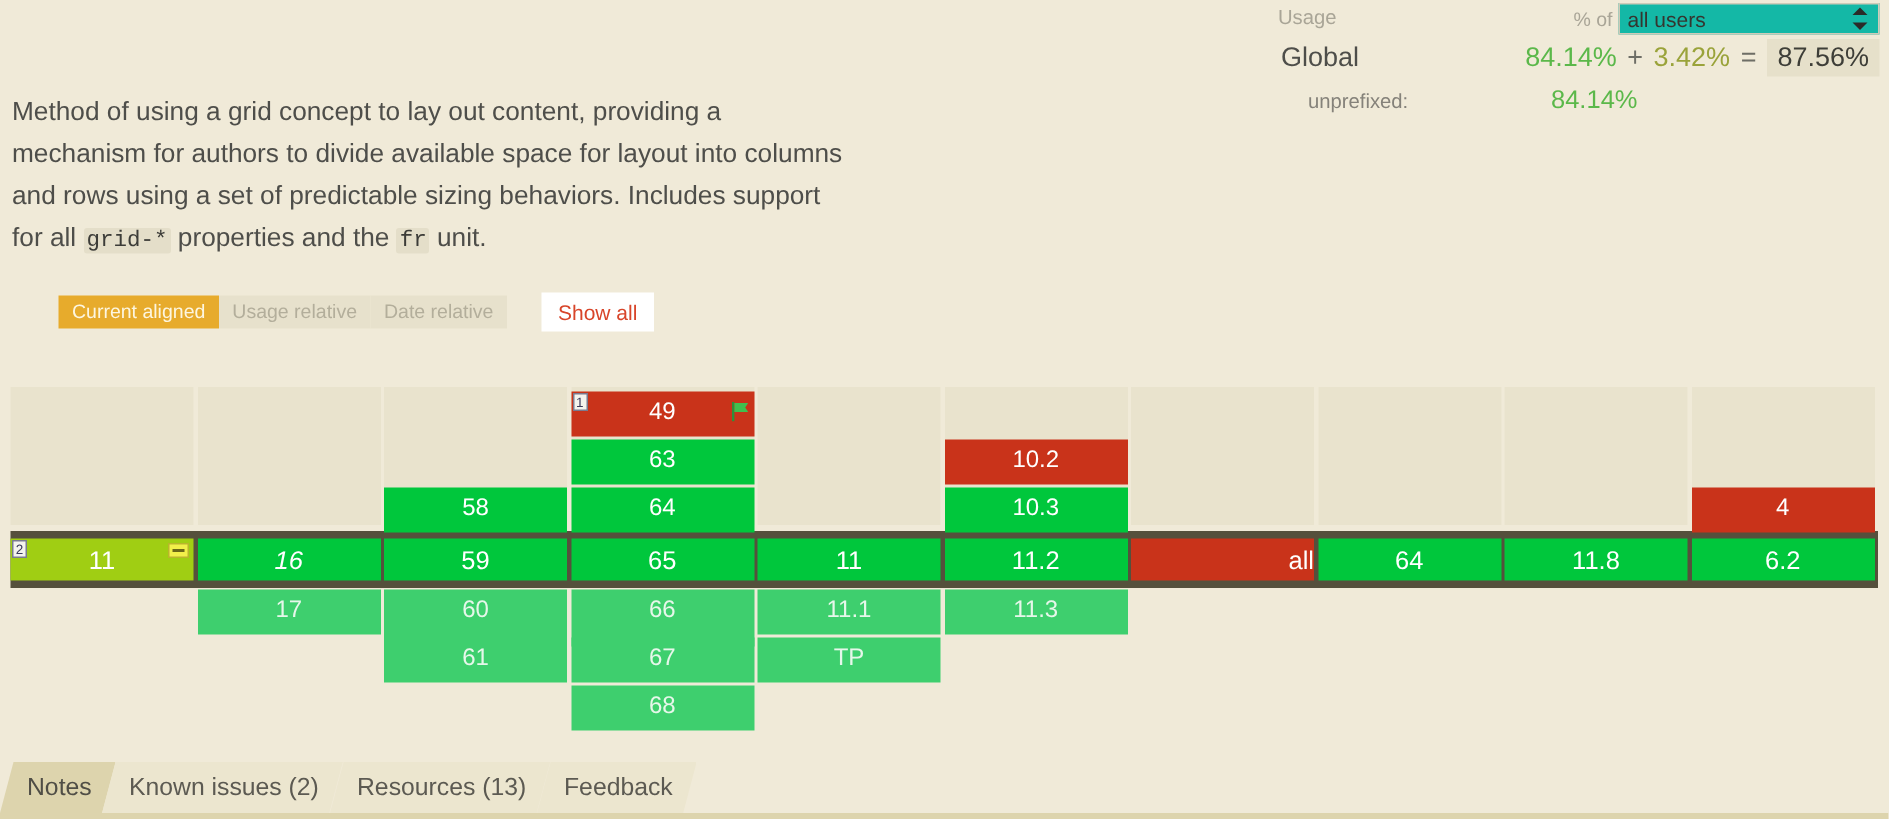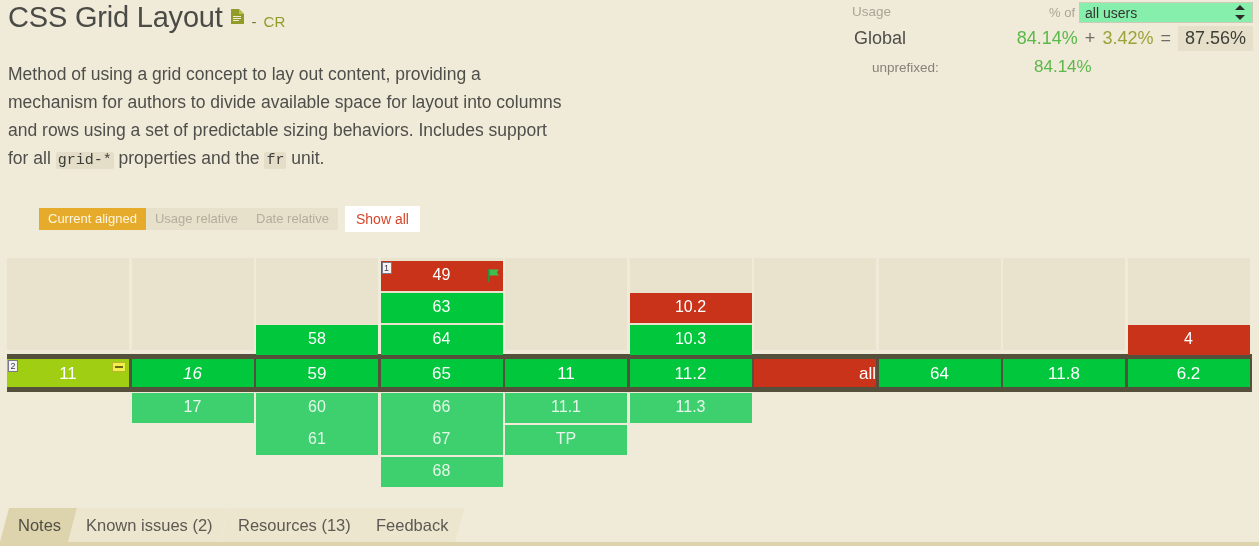--- a/index.html
+++ b/index.html
@@ -38,21 +38,21 @@
   
   .usage {
     position: absolute; right: 6px; top: 2px; width: 415px;
     font-size: 14.5px; color: #4e4e4a;
   }
   .usage-row { position: relative; height: 24px; }
   .usage-label { position: absolute; left: 14px; top: 2px; color: #a9a597; font-size: 13.5px; }
   .usage-pct-of { position: absolute; right: 178px; top: 3px; color: #a9a597; font-size: 13px; }
   .usage-select {
     position: absolute; right: 0px; top: 0px; width: 174px; height: 21px;
-    background: #86efac; border: 1px solid #cfcab8;
+    background: #14b8a6; border: 1px solid #cfcab8;
     font-family: "Liberation Sans", sans-serif; font-size: 14px;
     color: #35352f; padding: 0 18px 0 5px; line-height: 19px;
   }
   .sel-arrows {
     position: absolute; right: 8px; top: 3px; width: 10px; height: 15px;
     display: flex; flex-direction: column; justify-content: space-between;
     align-items: center; pointer-events: none;
   }
   .sel-arrows i { display: block; width: 0; height: 0; border-left: 5px solid transparent; border-right: 5px solid transparent; }
   .sel-arrows i.up { border-bottom: 5px solid #2b2b28; }
@@ -68,29 +68,29 @@
   .stat-olive { color: #9aa33a; }
   .stat-op { color: #6e6e66; }
   .stat-total {
     color: #3e3e38; background: #e6e0ca; padding: 2px 7px; font-size: 18px;
   }
   .unprefixed-row { position: relative; height: 24px; text-align: center; }
   .unprefixed-label { position: absolute; left: 34px; top: 4px; font-size: 13.5px; color: #85827a; }
   .unprefixed-val { position: absolute; left: 196px; top: 1px; font-size: 17px; color: #5bb84a; }
 
   
-  .btnbar { position: absolute; left: 8px; top: 206px; display: flex; align-items: center; padding-left: 31px; }
+  .btnbar { position: absolute; left: 8px; top: 195px; display: flex; align-items: center; padding-left: 31px; }
   .seg {
     height: 22px; line-height: 22px; padding: 0 9px;
     font-size: 13px; background: #e7e1cc; color: #b3ae9b;
     border: none; cursor: pointer; font-family: "Liberation Sans", sans-serif;
   }
   .seg.active { background: #e7ab2c; color: #fdf6e0; }
   .showall {
-    margin-left: 7px; height: 26px; line-height: 26px; padding: 0 11px;
+    margin-left: 23px; height: 26px; line-height: 26px; padding: 0 11px;
     background: #ffffff; color: #d8452a; font-size: 14px;
     border: none; cursor: pointer; font-family: "Liberation Sans", sans-serif;
   }
 
   
   .grid-wrap { position: absolute; left: 7px; top: 258px; width: 1245px; height: 232px; }
   .col {
     position: absolute; top: 0; width: 122px; height: 232px;
   }
   .empty-bg {
@@ -140,36 +140,20 @@
     cursor: pointer; white-space: nowrap;
     clip-path: polygon(9px 0, 100% 0, calc(100% - 9px) 100%, 0 100%);
   }
   .tab.active { background: #ddd4ad; color: #504e46; }
 </style>
 </head>
 <body>
 
 <div class="page">
 
-  <div class="title-row">
-    <span class="title">CSS Grid Layout</span>
-    <span class="doc-icon">
-      <svg width="15" height="17" viewBox="0 0 15 17">
-        <path d="M1 1h8l5 5v10H1z" fill="#8f9c28"></path>
-        <path d="M9 1l5 5H9z" fill="#b6c14e"></path>
-        <g fill="#f0ead8">
-            <rect x="3" y="8" width="8" height="1"></rect>
-            <rect x="3" y="10" width="8" height="1"></rect>
-            <rect x="3" y="12" width="6" height="1"></rect>
-          </g>
-      </svg>
-    </span>
-    <span class="spec-dash">-</span>
-    <span class="spec-status">CR</span>
-  </div>
 
   <div class="desc">
     <span>Method of using a grid concept to lay out content, providing a mechanism for authors to divide available space for layout into columns and rows using a set of predictable sizing behaviors. Includes support for all </span><code>grid-*</code><span> properties and the </span><code>fr</code><span> unit.</span>
   </div>
 
   <div class="usage">
     <div class="usage-row">
       <span class="usage-label">Usage</span>
       <span class="usage-pct-of">% of</span>
       <div style="position:absolute;right:0;top:0;">

